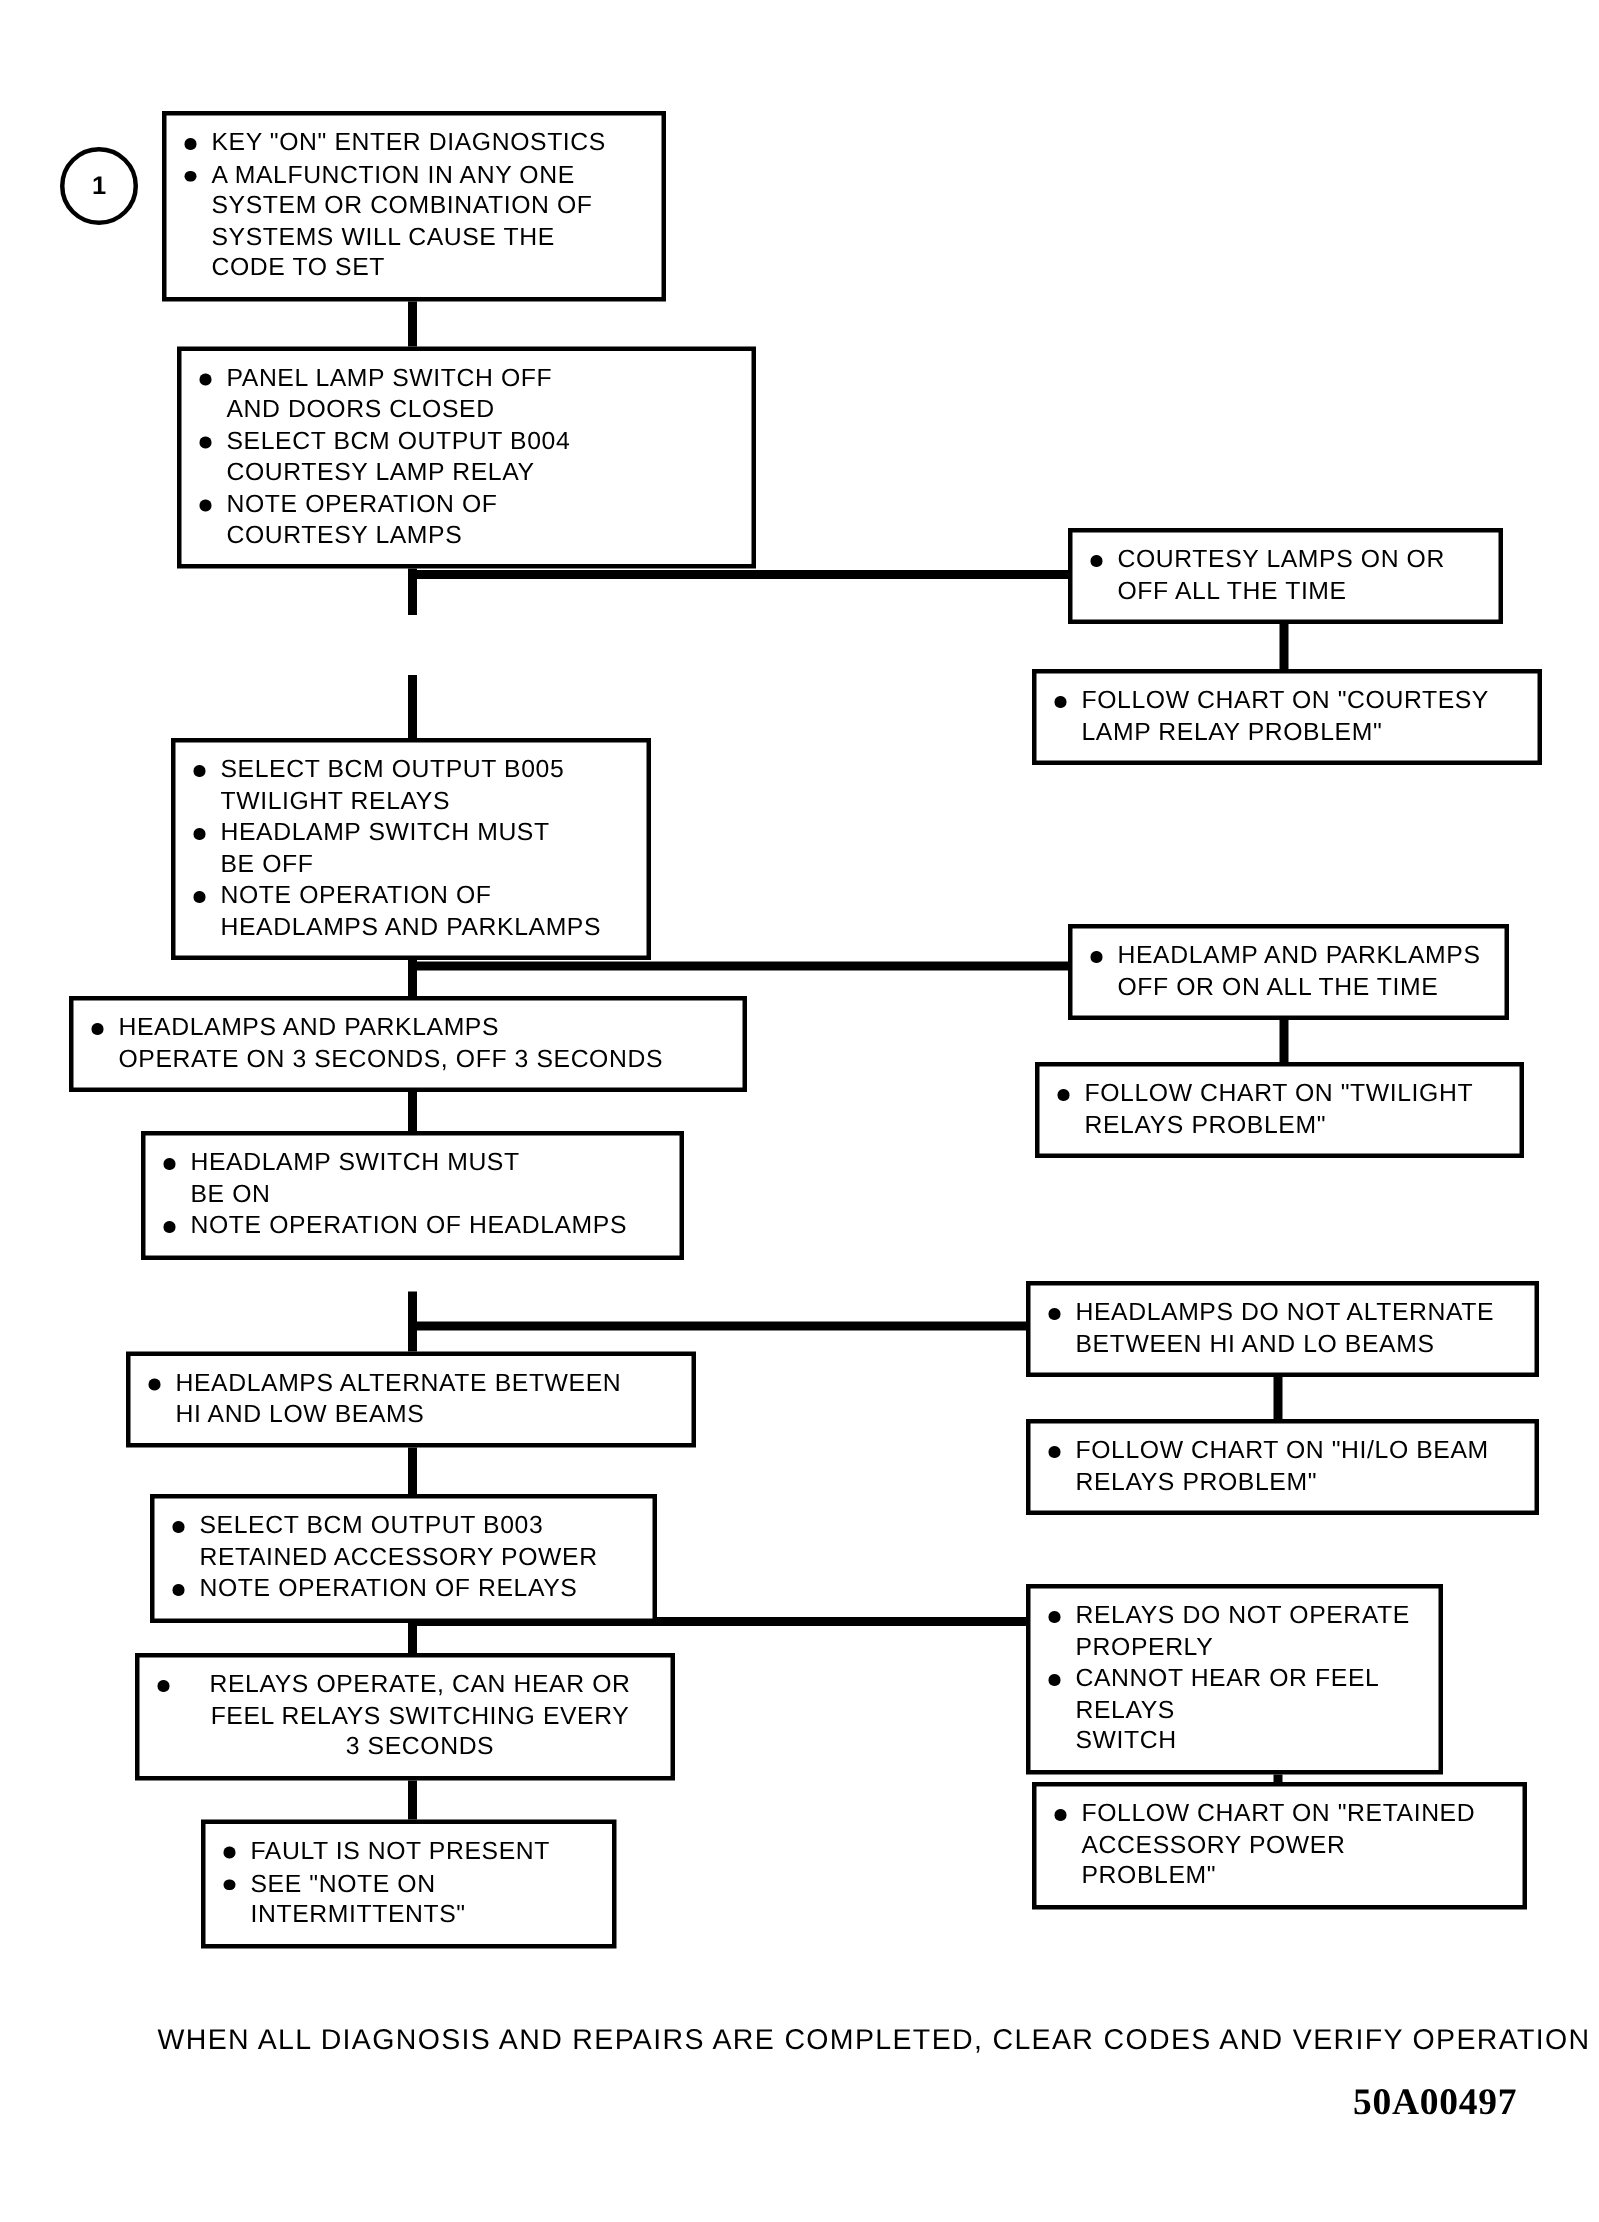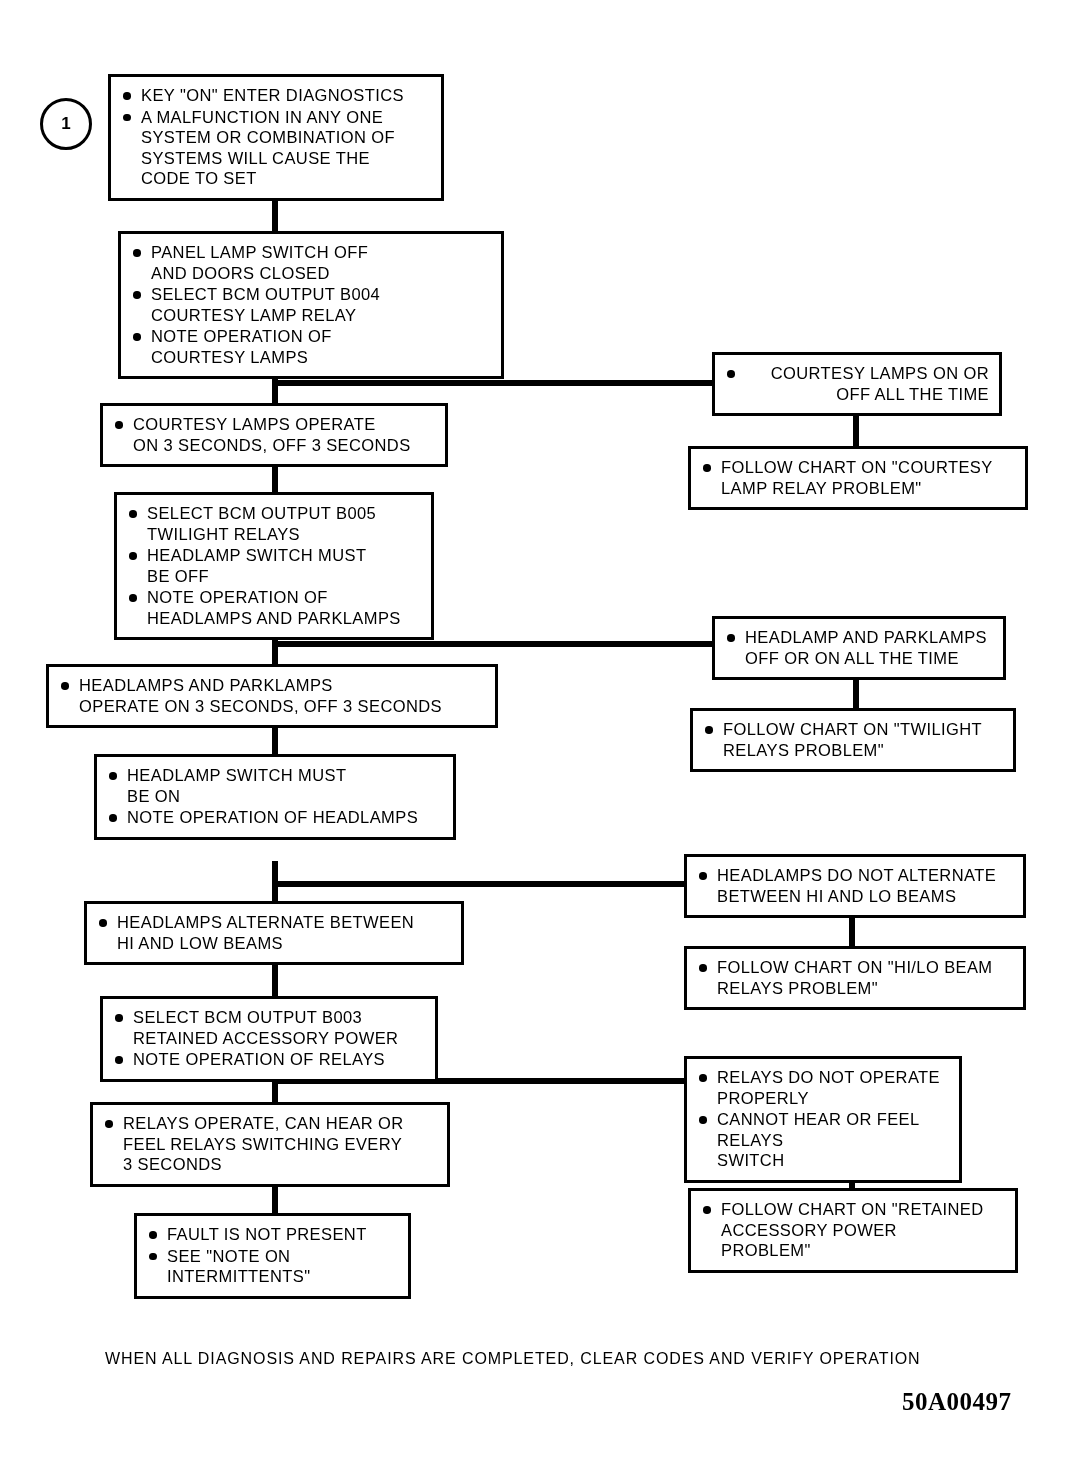--- a/index.html
+++ b/index.html
@@ -81,21 +81,21 @@
     justify-content: center;
     font-size: 17px;
     font-weight: 600;
     background: #fff;
     z-index: 6;
   }
 
   
   .footer-note {
     position: absolute;
-    font-size: 16px;
+    font-size: 19px;
     letter-spacing: 0.9px;
     white-space: nowrap;
     font-weight: 500;
   }
   .footer-code {
     position: absolute;
     font-family: "Liberation Serif", serif;
     font-size: 25px;
     font-weight: 700;
     letter-spacing: 0.5px;
@@ -147,26 +147,20 @@
     <ul>
       <li>PANEL LAMP SWITCH OFF
 AND DOORS CLOSED</li>
       <li>SELECT BCM OUTPUT B004
 COURTESY LAMP RELAY</li>
       <li>NOTE OPERATION OF
 COURTESY LAMPS</li>
     </ul>
   </div>
 
-  <div class="fbox" style="left:100px; top:403px; width:348px;">
-    <ul>
-      <li>COURTESY LAMPS OPERATE
-ON 3 SECONDS, OFF 3 SECONDS</li>
-    </ul>
-  </div>
 
   <div class="fbox" style="left:114px; top:492px; width:320px;">
     <ul>
       <li>SELECT BCM OUTPUT B005
 TWILIGHT RELAYS</li>
       <li>HEADLAMP SWITCH MUST
 BE OFF</li>
       <li>NOTE OPERATION OF
 HEADLAMPS AND PARKLAMPS</li>
     </ul>
@@ -195,37 +189,37 @@
   </div>
 
   <div class="fbox" style="left:100px; top:996px; width:338px;">
     <ul>
       <li>SELECT BCM OUTPUT B003
 RETAINED ACCESSORY POWER</li>
       <li>NOTE OPERATION OF RELAYS</li>
     </ul>
   </div>
 
-  <div class="fbox" style="left:90px; top:1102px; width:360px;">
+  <div class="fbox" style="left:90px; top:1102px; width:360px;text-align:center;">
     <ul>
       <li>RELAYS OPERATE, CAN HEAR OR
 FEEL RELAYS SWITCHING EVERY
 3 SECONDS</li>
     </ul>
   </div>
 
   <div class="fbox" style="left:134px; top:1213px; width:277px;">
     <ul>
       <li>FAULT IS NOT PRESENT</li>
       <li>SEE "NOTE ON
 INTERMITTENTS"</li>
     </ul>
   </div>
 
-  <div class="fbox" style="left:712px; top:352px; width:290px;text-align:right;">
+  <div class="fbox" style="left:712px; top:352px; width:290px;">
     <ul>
       <li>COURTESY LAMPS ON OR
 OFF ALL THE TIME</li>
     </ul>
   </div>
 
   <div class="fbox" style="left:688px; top:446px; width:340px;">
     <ul>
       <li>FOLLOW CHART ON "COURTESY
 LAMP RELAY PROBLEM"</li>

